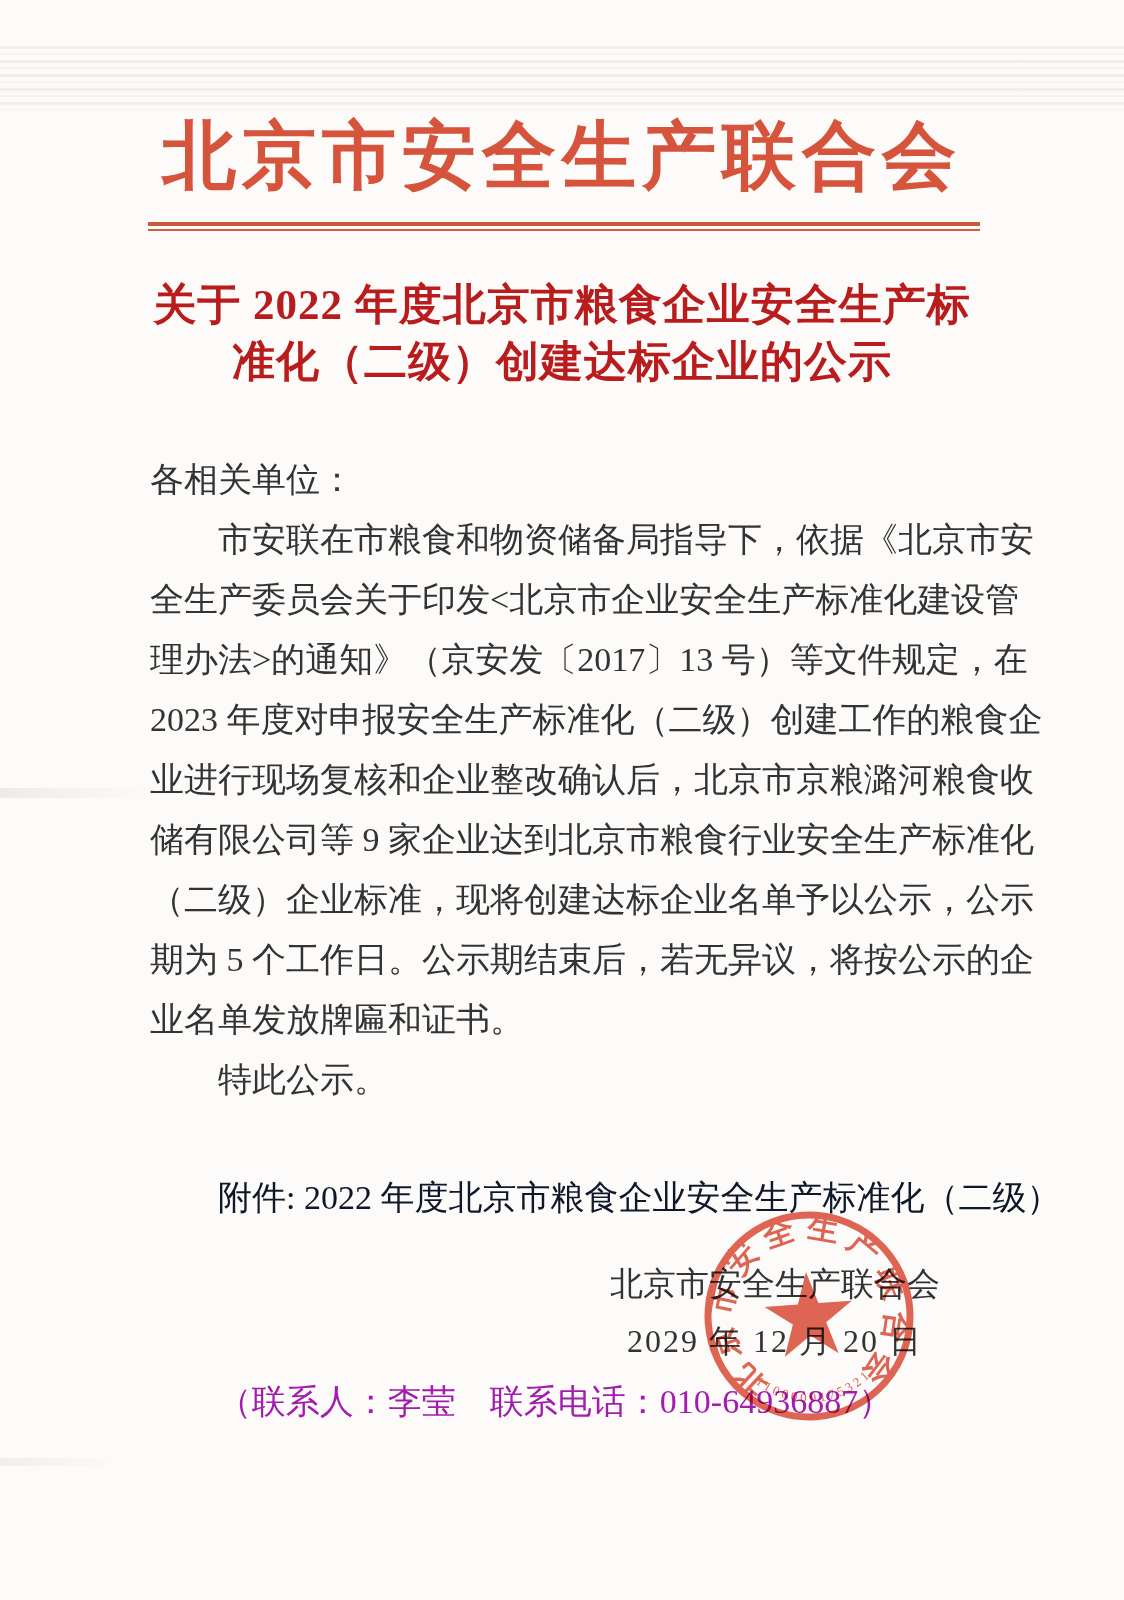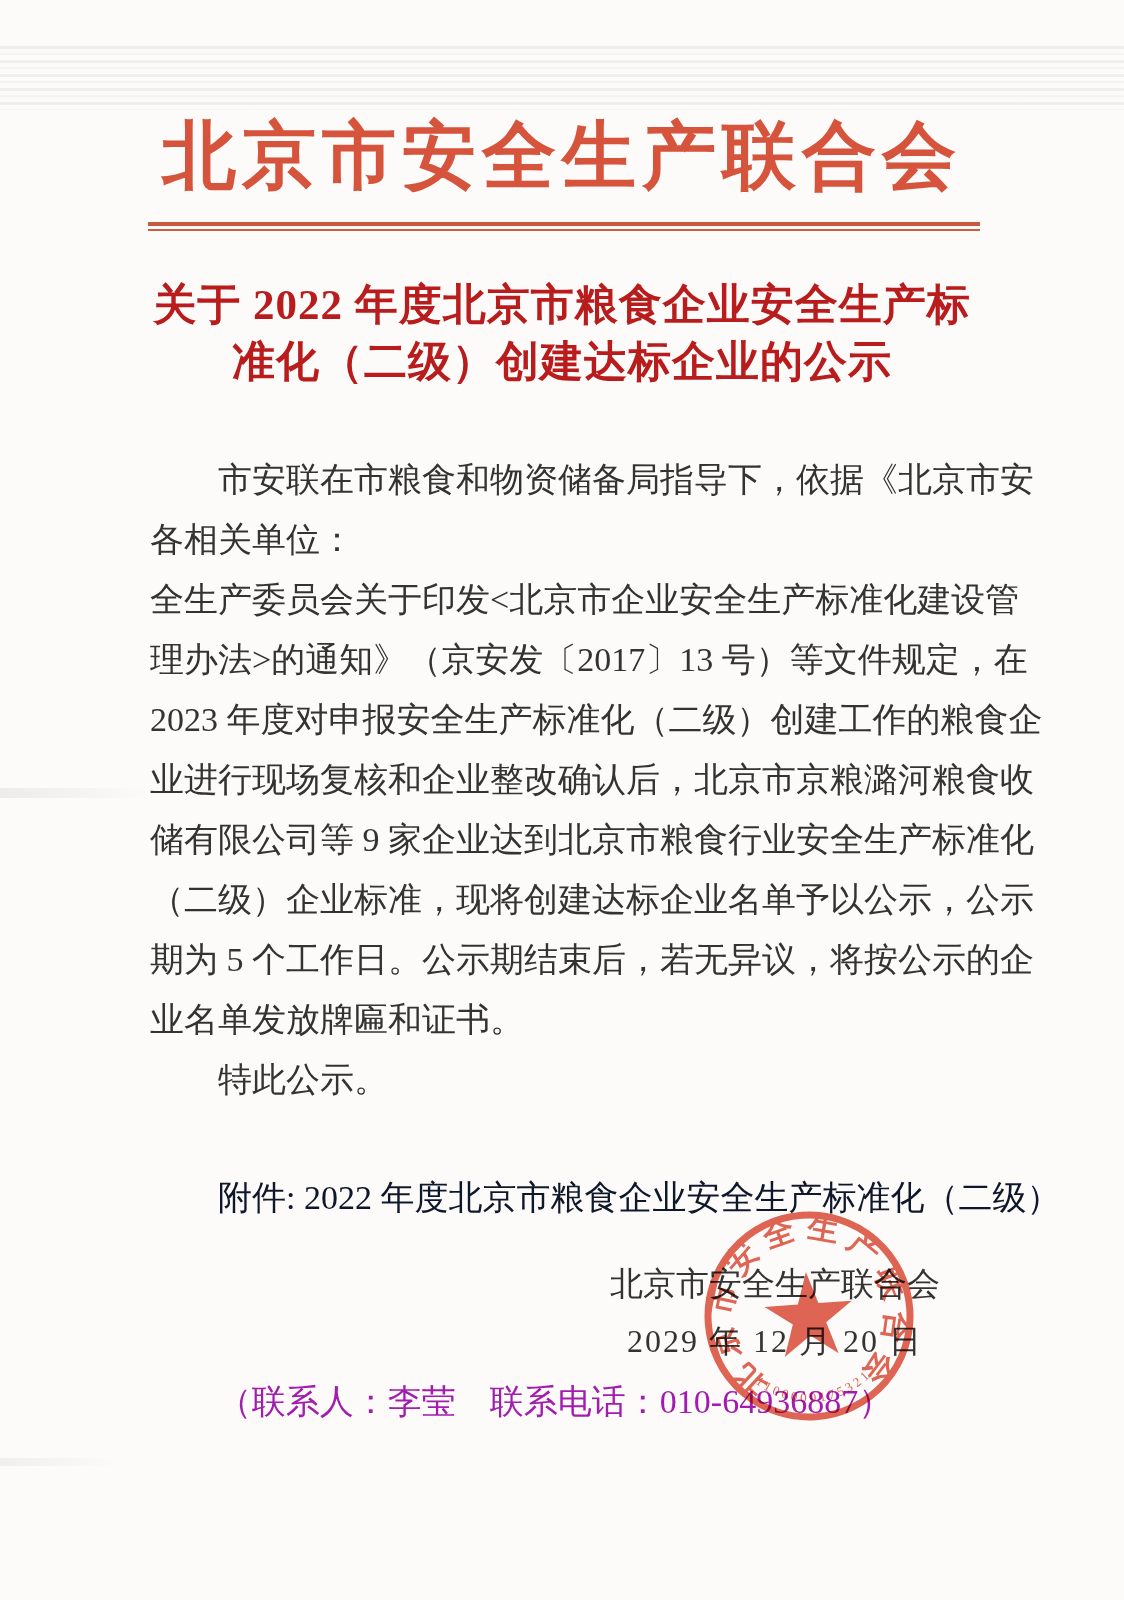--- a/index.html
+++ b/index.html
@@ -104,22 +104,22 @@
 
   <div class="org-header">北京市安全生产联合会</div>
   <div class="red-rule"></div>
 
   <div class="doc-title">
     <div>关于 2022 年度北京市粮食企业安全生产标</div>
     <div>准化（二级）创建达标企业的公示</div>
   </div>
 
   <div class="doc-body">
+    <div class="body-line">各相关单位：</div>
     <div class="body-line indent">市安联在市粮食和物资储备局指导下，依据《北京市安</div>
-    <div class="body-line">各相关单位：</div>
     <div class="body-line">全生产委员会关于印发&lt;北京市企业安全生产标准化建设管</div>
     <div class="body-line">理办法&gt;的通知》（京安发〔2017〕13 号）等文件规定，在</div>
     <div class="body-line">2023 年度对申报安全生产标准化（二级）创建工作的粮食企</div>
     <div class="body-line">业进行现场复核和企业整改确认后，北京市京粮潞河粮食收</div>
     <div class="body-line">储有限公司等 9 家企业达到北京市粮食行业安全生产标准化</div>
     <div class="body-line">（二级）企业标准，现将创建达标企业名单予以公示，公示</div>
     <div class="body-line">期为 5 个工作日。公示期结束后，若无异议，将按公示的企</div>
     <div class="body-line">业名单发放牌匾和证书。</div>
     <div class="closing-line">特此公示。</div>
   </div>

